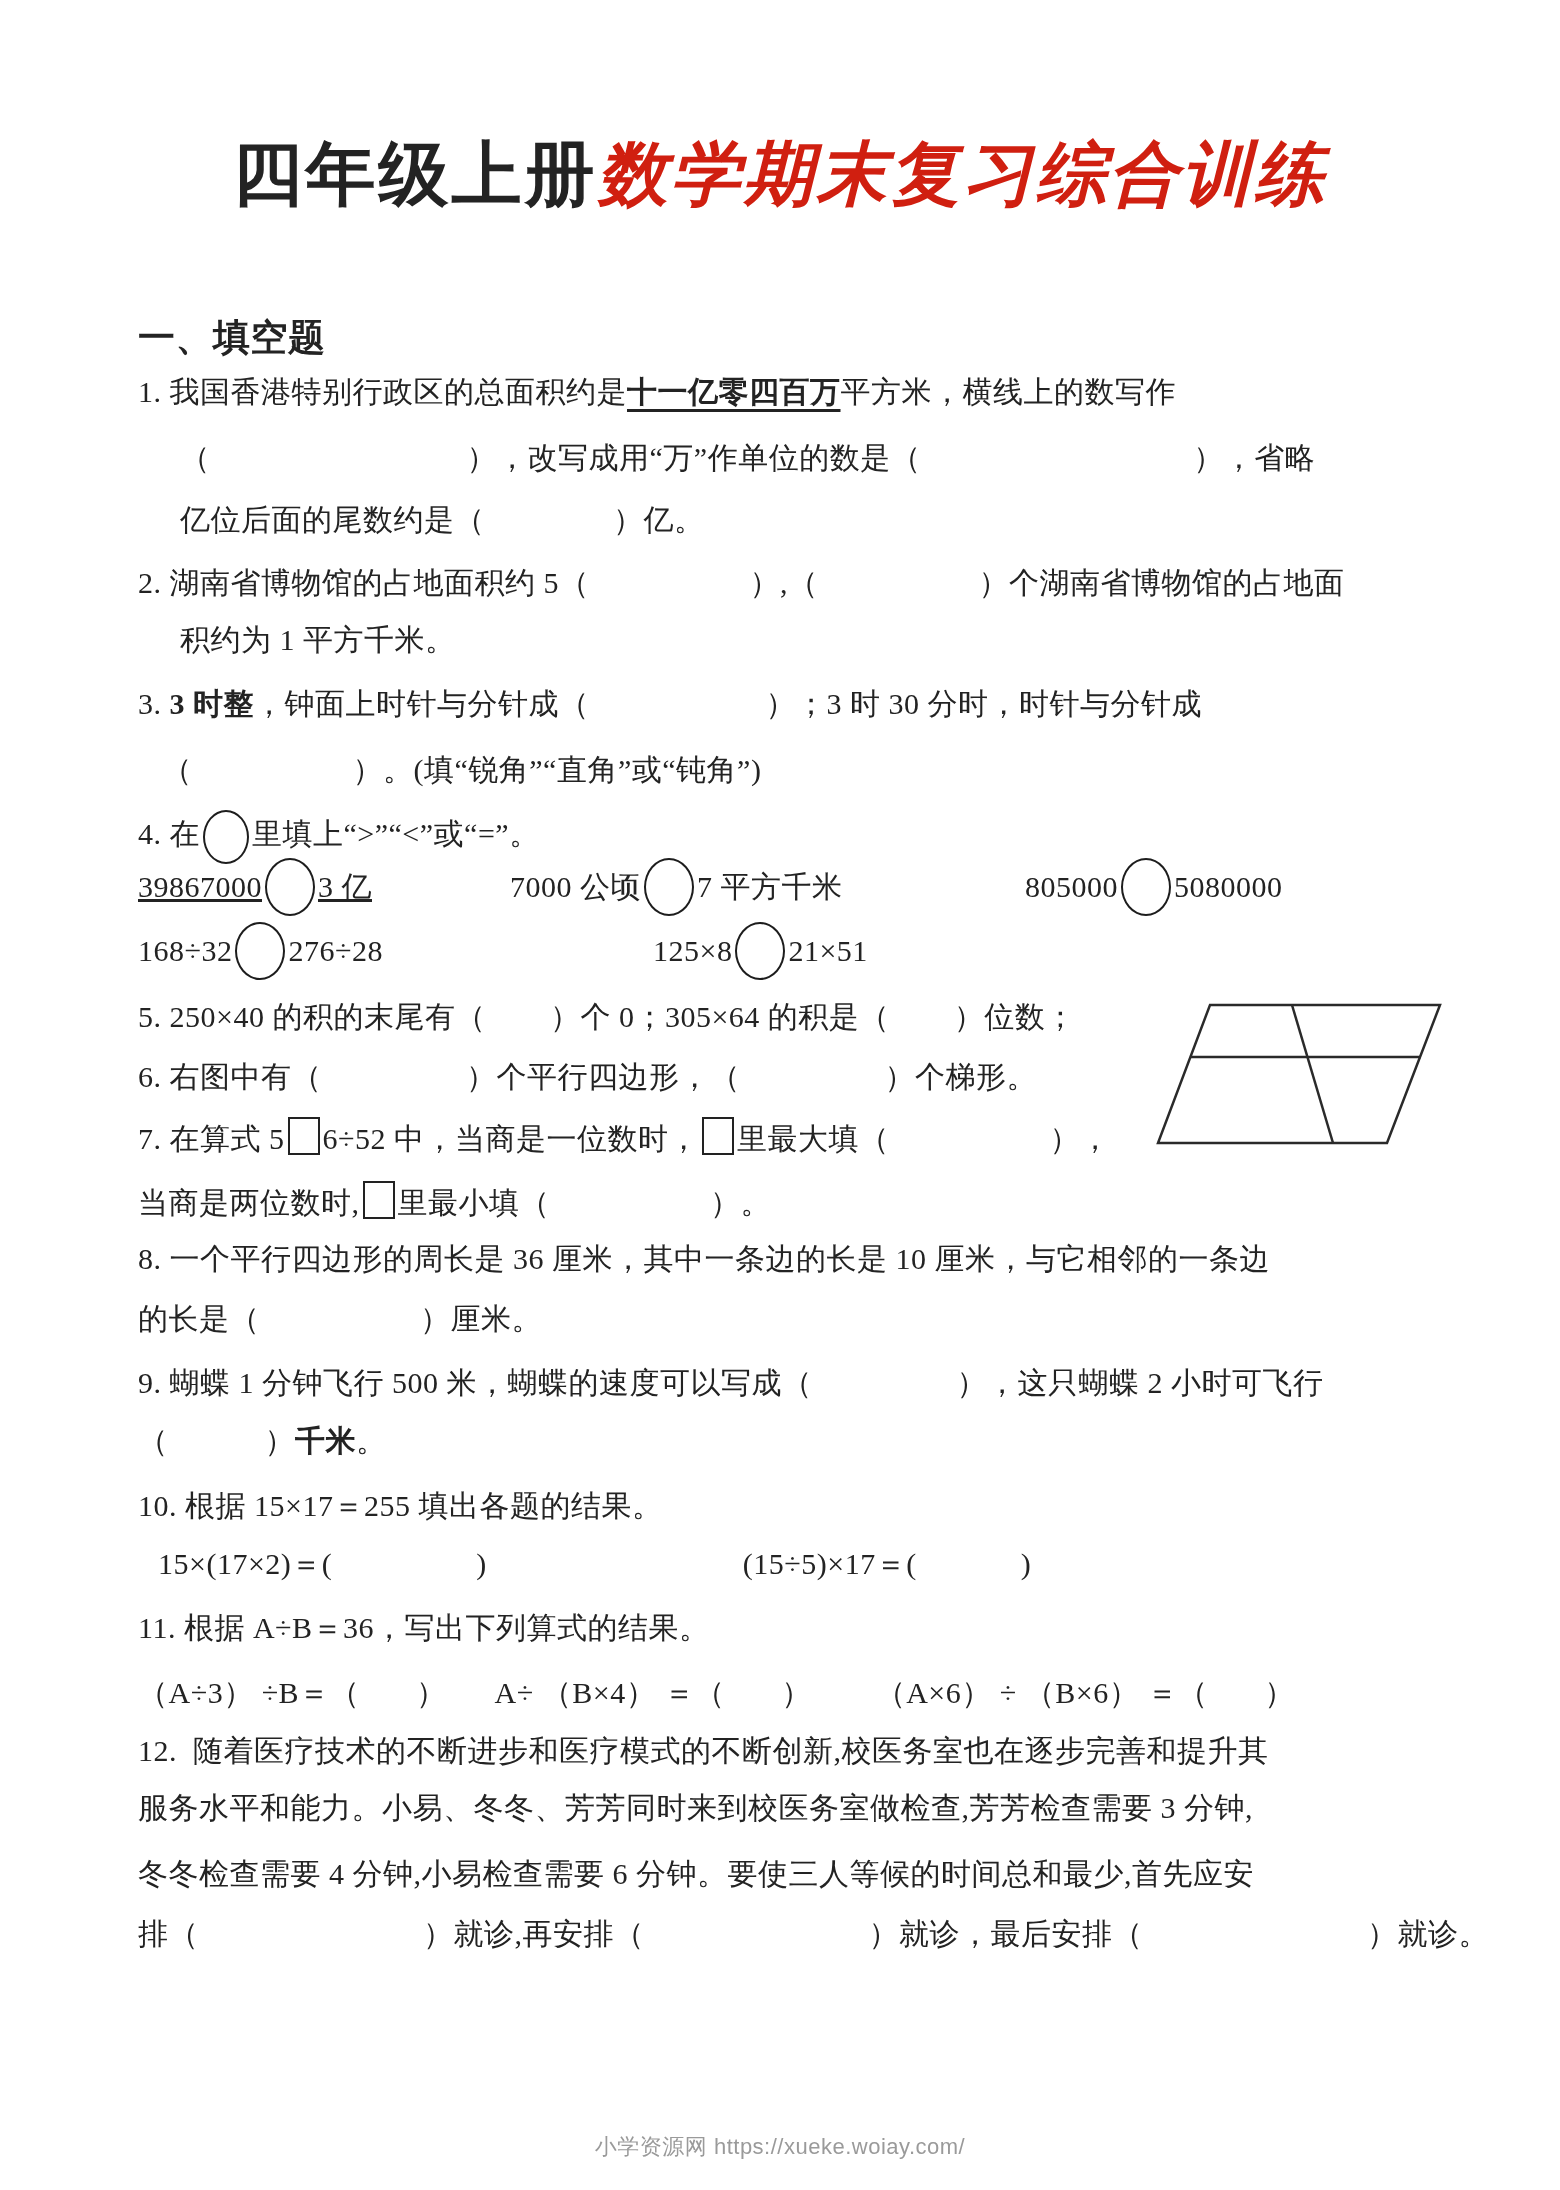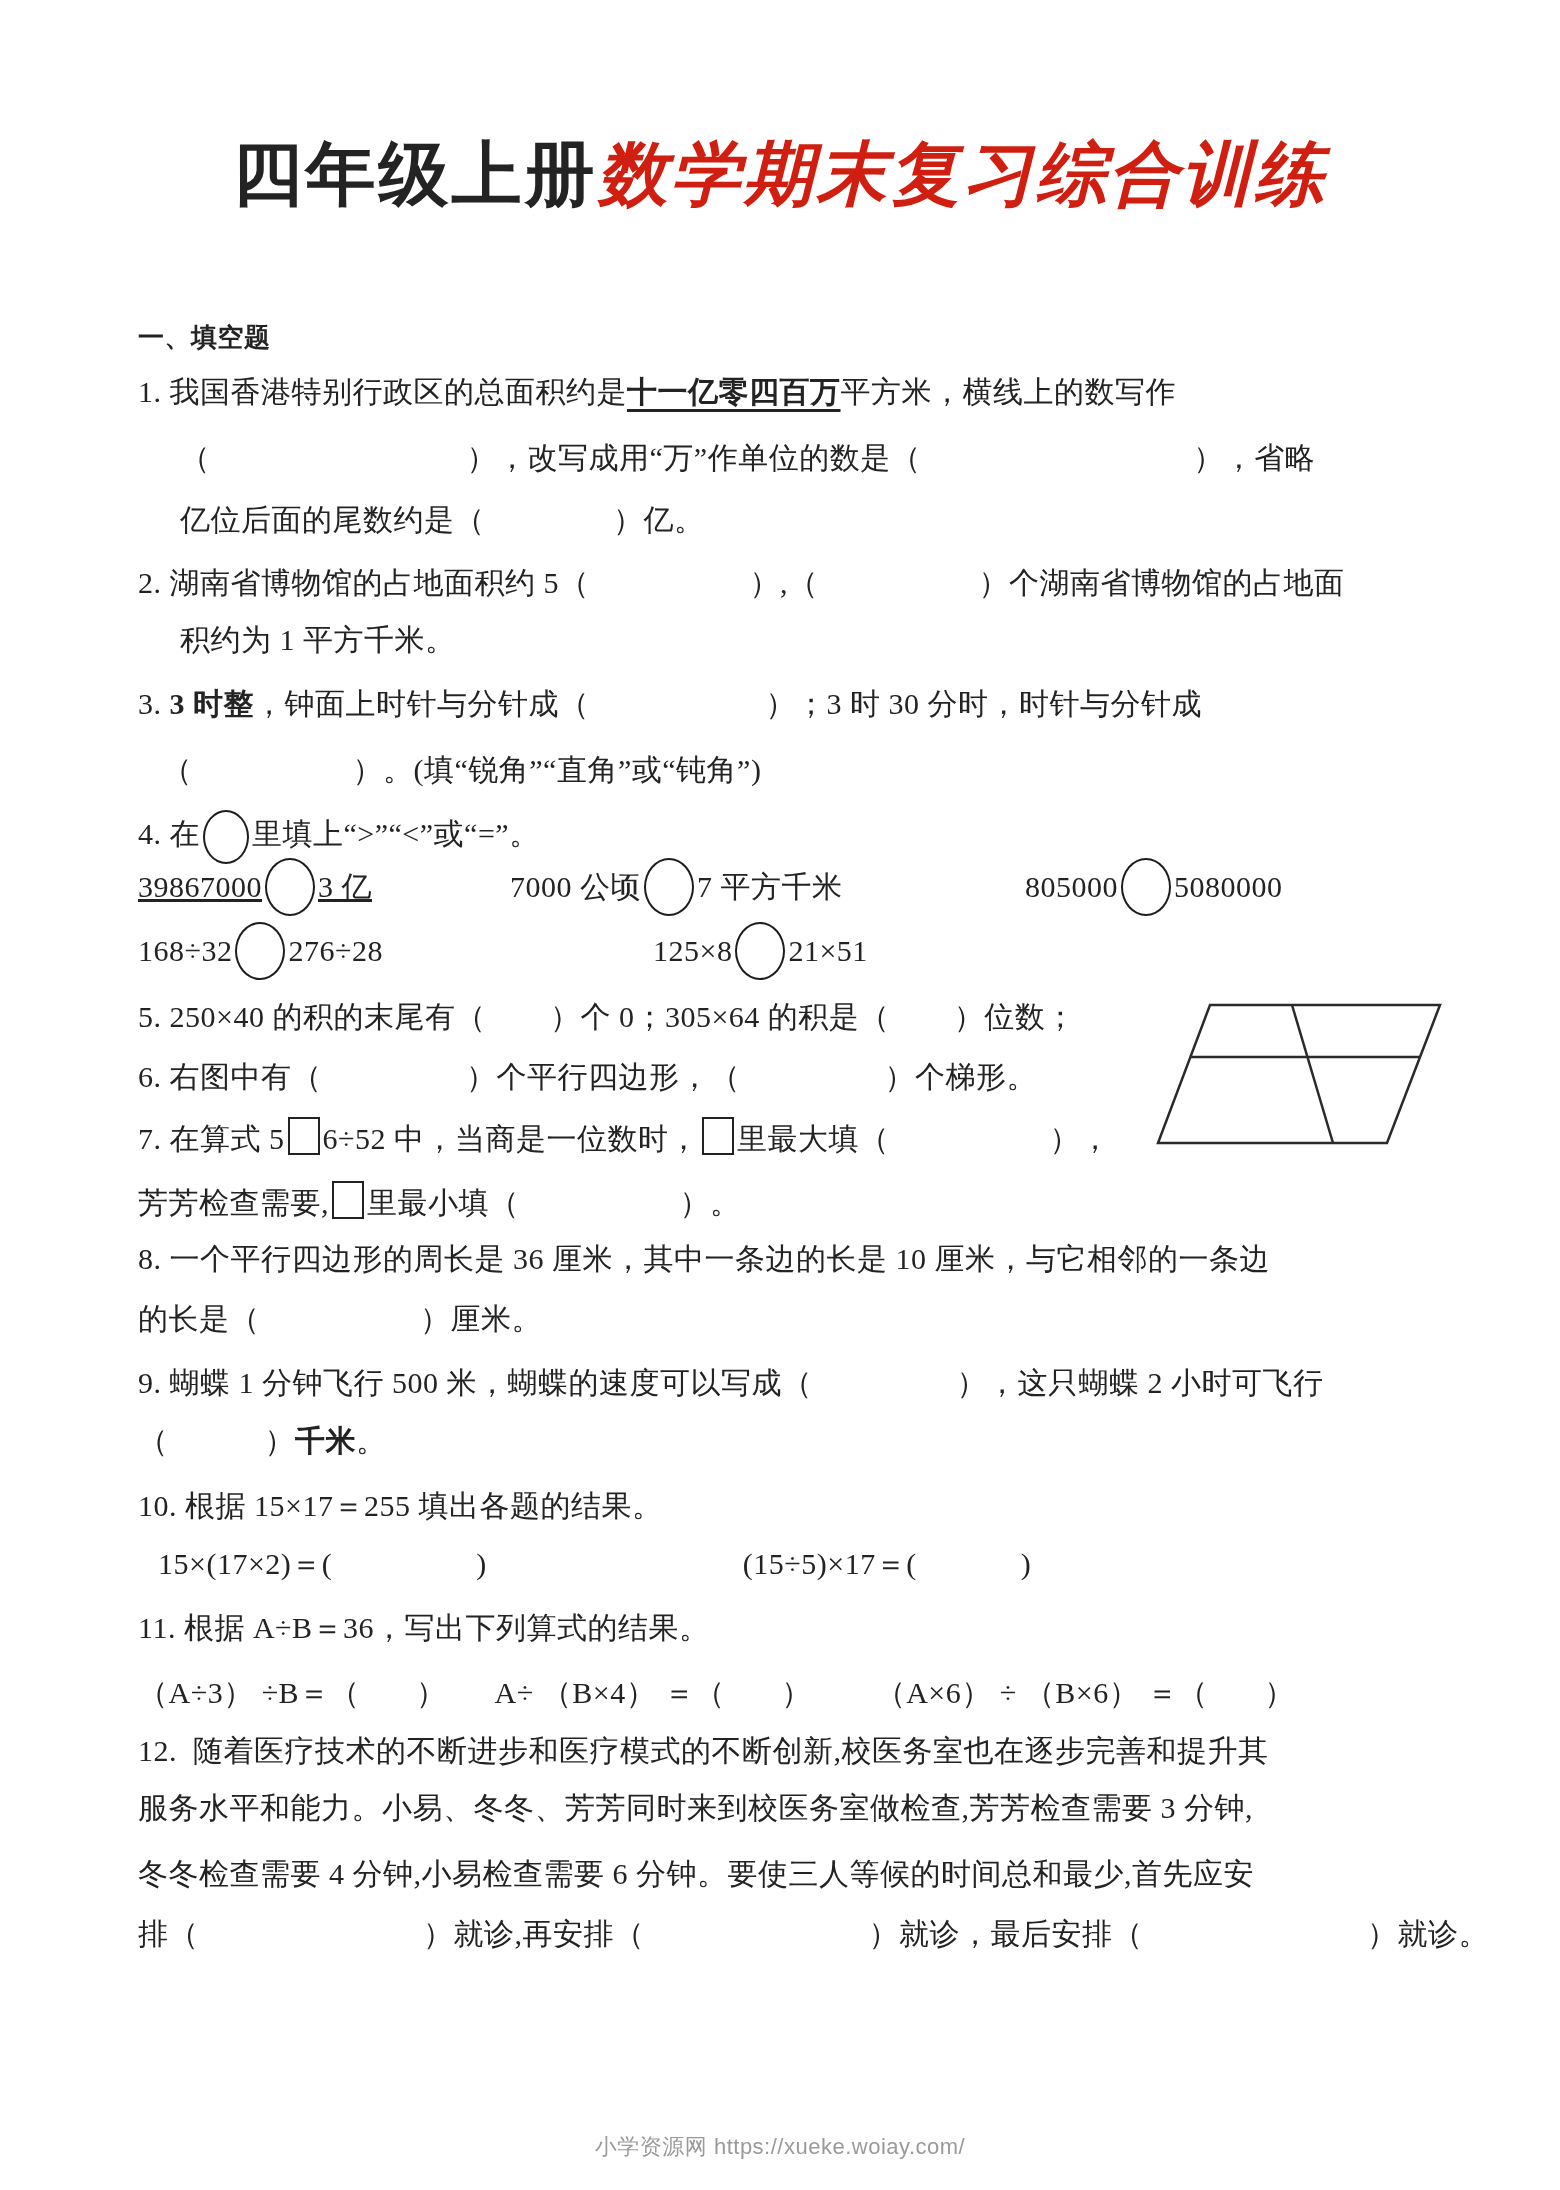--- a/index.html
+++ b/index.html
@@ -9,21 +9,21 @@
   }
   .title{
     position:absolute;top:128px;left:0;width:1560px;text-align:center;
     font-size:70px;font-weight:700;letter-spacing:3px;white-space:pre;margin:0;
   }
   .title .red{color:#d01f10;font-style:italic;}
   .line{
     position:absolute;left:138px;font-size:30px;line-height:40px;white-space:pre;
     letter-spacing:0.5px;
   }
-  .heading{font-weight:700;font-size:26px;}
+  .heading{font-weight:700;font-size:37px;}
   .em{font-weight:700;text-decoration:underline;text-underline-offset:7px;}
   .b{font-weight:700;}
   .circle{
     display:inline-block;width:46px;height:54px;border:2.5px solid #1d1d1d;
     border-radius:50%;vertical-align:middle;margin:0 3px;background:#fff;
   }
   .circle.sm{width:42px;height:50px;}
   .sq{
     display:inline-block;width:28px;height:34px;border:2px solid #222;
     vertical-align:-6px;margin:0 3px;background:#fff;
@@ -74,21 +74,21 @@
   <div class="line" style="top:997px">5. 250×40 的积的末尾有（        ）个 0；305×64 的积是（        ）位数；</div>
   <div class="line" style="top:1057px">6. 右图中有（                  ）个平行四边形，（                  ）个梯形。</div>
 
   <svg class="figure" width="320" height="160" viewBox="0 0 320 160">
     <polygon points="70,10 300,10 247,148 18,148" fill="none" stroke="#2a2a2a" stroke-width="2.5"></polygon>
     <line x1="50" y1="62" x2="281" y2="62" stroke="#2a2a2a" stroke-width="2.5"></line>
     <line x1="152" y1="10" x2="193" y2="148" stroke="#2a2a2a" stroke-width="2.5"></line>
   </svg>
 
   <div class="line" style="top:1117px"><span>7. 在算式 5</span><span class="sq"></span><span>6÷52 中，当商是一位数时，</span><span class="sq"></span><span>里最大填（                    ），</span></div>
-  <div class="line" style="top:1181px"><span>芳芳检查需要,</span><span class="sq"></span><span>里最小填（                    ）。</span></div>
+  <div class="line" style="top:1181px"><span>当商是两位数时,</span><span class="sq"></span><span>里最小填（                    ）。</span></div>
 
   <div class="line" style="top:1239px">8. 一个平行四边形的周长是 36 厘米，其中一条边的长是 10 厘米，与它相邻的一条边</div>
   <div class="line" style="top:1299px">的长是（                    ）厘米。</div>
 
   <div class="line" style="top:1363px">9. 蝴蝶 1 分钟飞行 500 米，蝴蝶的速度可以写成（                  ），这只蝴蝶 2 小时可飞行</div>
   <div class="line" style="top:1421px"><span>（            ）</span><span class="b">千米</span><span>。</span></div>
 
   <div class="line" style="top:1486px">10. 根据 15×17＝255 填出各题的结果。</div>
   <div class="line" style="top:1544px;left:158px">15×(17×2)＝(                  )                                (15÷5)×17＝(             )</div>
 

